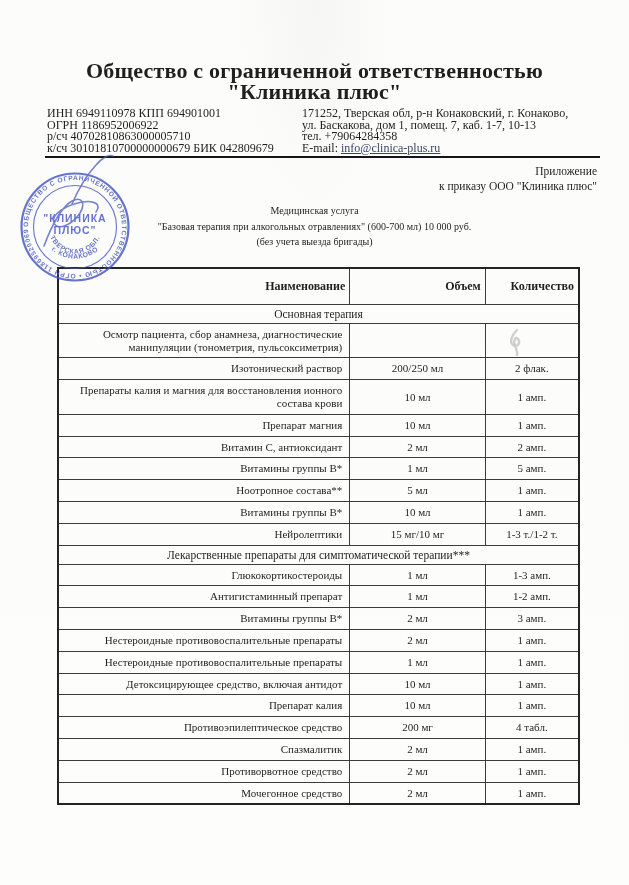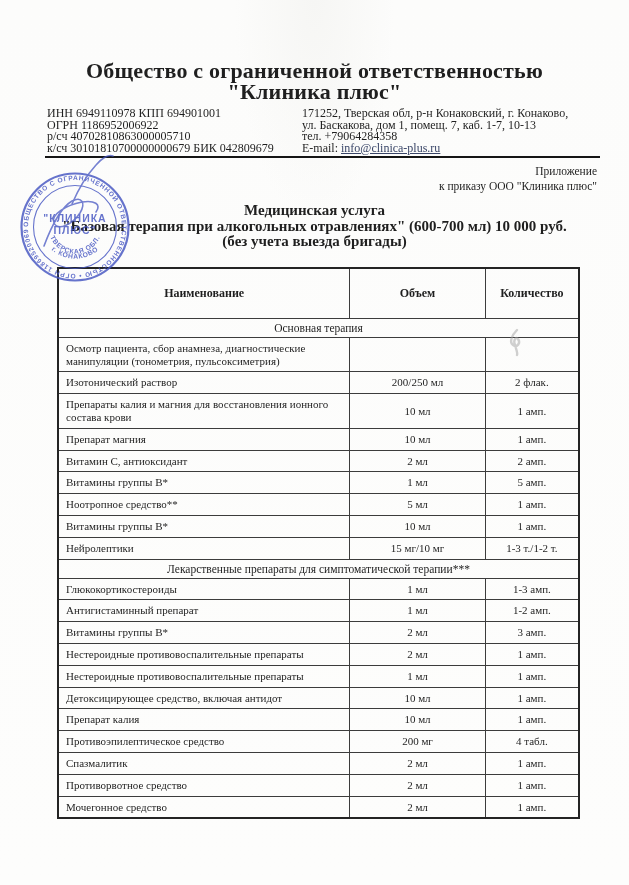--- a/index.html
+++ b/index.html
@@ -16,33 +16,33 @@
     overflow:hidden;
   }
   .org-header{padding-top:60px;text-align:center;font-weight:bold;font-size:22px;line-height:21px;letter-spacing:.2px;}
   .requisites{display:flex;margin:6px 0 0 47px;font-size:12px;line-height:11.6px;}
   .req-left{width:255px;}
   .req-right{width:300px;}
   .req-line{white-space:nowrap;}
   .email-line a{color:#3a4668;}
   .divider{margin:2px 29px 0 45px;border-top:2.5px solid #151515;}
   .annex{margin:6px 32px 10px 0;text-align:right;font-size:11.5px;line-height:14.5px;}
-  .service-title{margin-top:10px;text-align:center;font-weight:bold;font-size:15px;line-height:15.5px;}
+  .service-title{margin-top:10px;text-align:center;font-weight:normal;font-size:10px;line-height:15.5px;}
   table.svc{
     margin:17px 0 0 57px;
     width:523px;
     border-collapse:collapse;
     font-size:11px;
     table-layout:fixed;
   }
   table.svc th, table.svc td{border:1px solid #3c3c3c;}
-  table.svc th{font-size:12px;font-weight:bold;padding:17px 4px;text-align:center;}
+  table.svc th{font-size:12px;font-weight:bold;padding:10px 4px;text-align:right;}
   table.svc{border:2px solid #242424;}
   thead tr{border-bottom:1.5px solid #242424;}
-  td.c-name{text-align:left;padding:4px 7px;line-height:12.8px;}
+  td.c-name{text-align:right;padding:4px 7px;line-height:12.8px;}
   td.c-val{text-align:center;padding:4px 3px;line-height:12.8px;}
   tr.section-row td{text-align:center;padding:3px 0;font-size:11.5px;}
   .col-name{width:56%;}.col-vol{width:26%;}.col-qty{width:18%;}
   .stamp{position:absolute;left:14px;top:138px;opacity:.82;pointer-events:none;}
   .stamp text{fill:#4656c2;font-family:"Liberation Sans","DejaVu Sans",sans-serif;font-weight:bold;}
   .artifact{position:absolute;left:503px;top:327px;opacity:.5;pointer-events:none;}
 </style>
 </head>
 <body>
 
@@ -122,21 +122,21 @@
           <td class="c-name">Витамин С, антиоксидант</td>
           <td class="c-val">2 мл</td>
           <td class="c-val">2 амп.</td>
         </tr>
         <tr>
           <td class="c-name">Витамины группы В*</td>
           <td class="c-val">1 мл</td>
           <td class="c-val">5 амп.</td>
         </tr>
         <tr>
-          <td class="c-name">Ноотропное средство**</td>
+          <td class="c-name">Ноотропное состава**</td>
           <td class="c-val">5 мл</td>
           <td class="c-val">1 амп.</td>
         </tr>
         <tr>
           <td class="c-name">Витамины группы В*</td>
           <td class="c-val">10 мл</td>
           <td class="c-val">1 амп.</td>
         </tr>
         <tr>
           <td class="c-name">Нейролептики</td>

